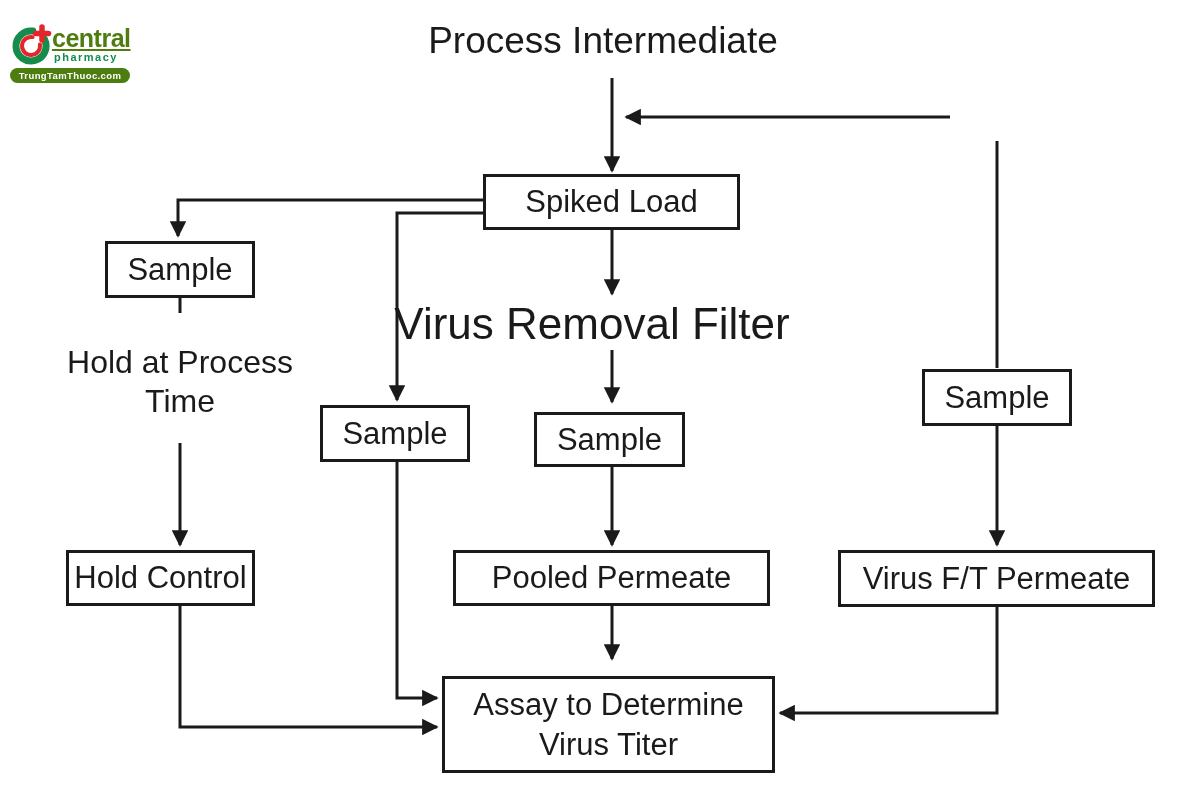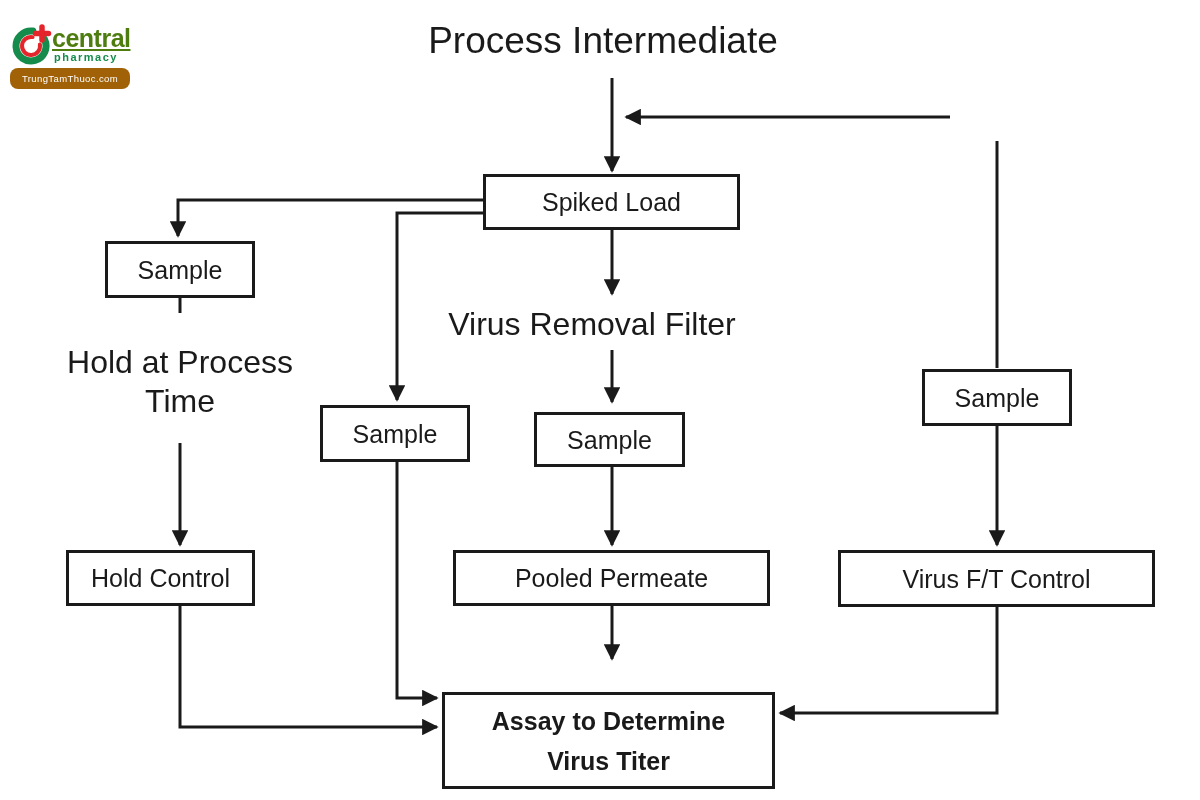--- a/index.html
+++ b/index.html
@@ -3,49 +3,49 @@
 <meta charset="utf-8">
 <style>
   html,body { margin:0; padding:0; background:#ffffff; }
   .canvas {
     position:relative; width:1200px; height:800px; background:#ffffff;
     font-family:"Liberation Sans", sans-serif; color:#1a1a1a; overflow:hidden;
   }
   .wires { position:absolute; left:0; top:0; z-index:1; pointer-events:none; }
   .node, .plain {
     position:absolute; z-index:2; display:flex; align-items:center; justify-content:center;
-    font-size:25px; line-height:1.2; color:#1a1a1a; text-align:center; white-space:nowrap;
+    font-size:31px; line-height:1.2; color:#1a1a1a; text-align:center; white-space:nowrap;
   }
   .node { background:#ffffff; border:3px solid #1a1a1a; box-sizing:border-box; }
   .stack { flex-direction:column; }
   .plain { background:transparent; }
   
   #spiked-load       { left:483px; top:174px; width:257px; height:56px; }
   #sample-left       { left:105px; top:241px; width:150px; height:57px; }
   #sample-mid-left   { left:320px; top:405px; width:150px; height:57px; }
   #sample-center     { left:534px; top:412px; width:151px; height:55px; }
   #sample-right      { left:922px; top:369px; width:150px; height:57px; }
   #hold-control      { left:66px;  top:550px; width:189px; height:56px; }
   #pooled-permeate   { left:453px; top:550px; width:317px; height:56px; }
   #virus-ft-control  { left:838px; top:550px; width:317px; height:57px; }
-  #assay             { left:442px; top:692px; width:333px; height:97px; line-height:40px;font-weight:bold; }
+  #assay             { left:442px; top:676px; width:333px; height:97px; line-height:40px; }
   #process-intermediate { left:428px; top:24px;  width:350px; height:34px; font-size:37px; }
   #virus-label          { left:937px; top:102px; width:120px; height:34px; font-size:32px; }
-  #virus-removal-filter { left:432px; top:306px; width:320px; height:36px; font-size:32px; }
+  #virus-removal-filter { left:432px; top:306px; width:320px; height:36px; font-size:44px; }
   #hold-note            { left:35px;  top:322px; width:290px; height:120px; font-size:32px; line-height:39px; }
   
   .logo { position:absolute; left:8px; top:10px; width:132px; height:84px; z-index:3; }
   .logo-icon { position:absolute; left:4px; top:14px; }
   .logo-brand { position:absolute; left:44px; top:16px; font-size:25px; font-weight:bold;
                 color:#4d7c0f; letter-spacing:-0.5px; line-height:1;text-decoration:underline; }
   .logo-sub   { position:absolute; left:46px; top:42px; font-size:11px; font-weight:bold;
                 color:#168c4c; letter-spacing:1.5px; line-height:1; }
-  .logo-badge { position:absolute; left:2px; top:58px; width:120px; height:21px;
-                background:#a16207; border-radius:8px; color:#ffffff; font-size:9.5px;
-                font-weight:normal; letter-spacing:0.4px; display:flex; align-items:center;
+  .logo-badge { position:absolute; left:2px; top:58px; width:120px; height:15px;
+                background:#4d7c0f; border-radius:8px; color:#ffffff; font-size:9.5px;
+                font-weight:bold; letter-spacing:0.4px; display:flex; align-items:center;
                 justify-content:center; line-height:1; }
 </style>
 </head>
 <body>
 
 <div class="canvas">
 
   <div class="logo">
     <svg class="logo-icon" width="46" height="46" viewBox="0 0 46 46">
       <path d="M20.8,7.1 A15,15 0 1 0 32.4,15.2" fill="none" stroke-width="7" stroke-linecap="round" stroke="#168c4c"></path>
@@ -92,19 +92,19 @@
     <div>Time</div>
   </div>
 
   <div class="node" id="spiked-load">Spiked Load</div>
   <div class="node" id="sample-left">Sample</div>
   <div class="node" id="sample-mid-left">Sample</div>
   <div class="node" id="sample-center">Sample</div>
   <div class="node" id="sample-right">Sample</div>
   <div class="node" id="hold-control">Hold Control</div>
   <div class="node" id="pooled-permeate">Pooled Permeate</div>
-  <div class="node" id="virus-ft-control">Virus F/T Control</div>
+  <div class="node" id="virus-ft-control">Virus F/T Permeate</div>
   <div class="node stack" id="assay">
     <div>Assay to Determine</div>
     <div>Virus Titer</div>
   </div>
 
 </div>
 
 </body></html>

